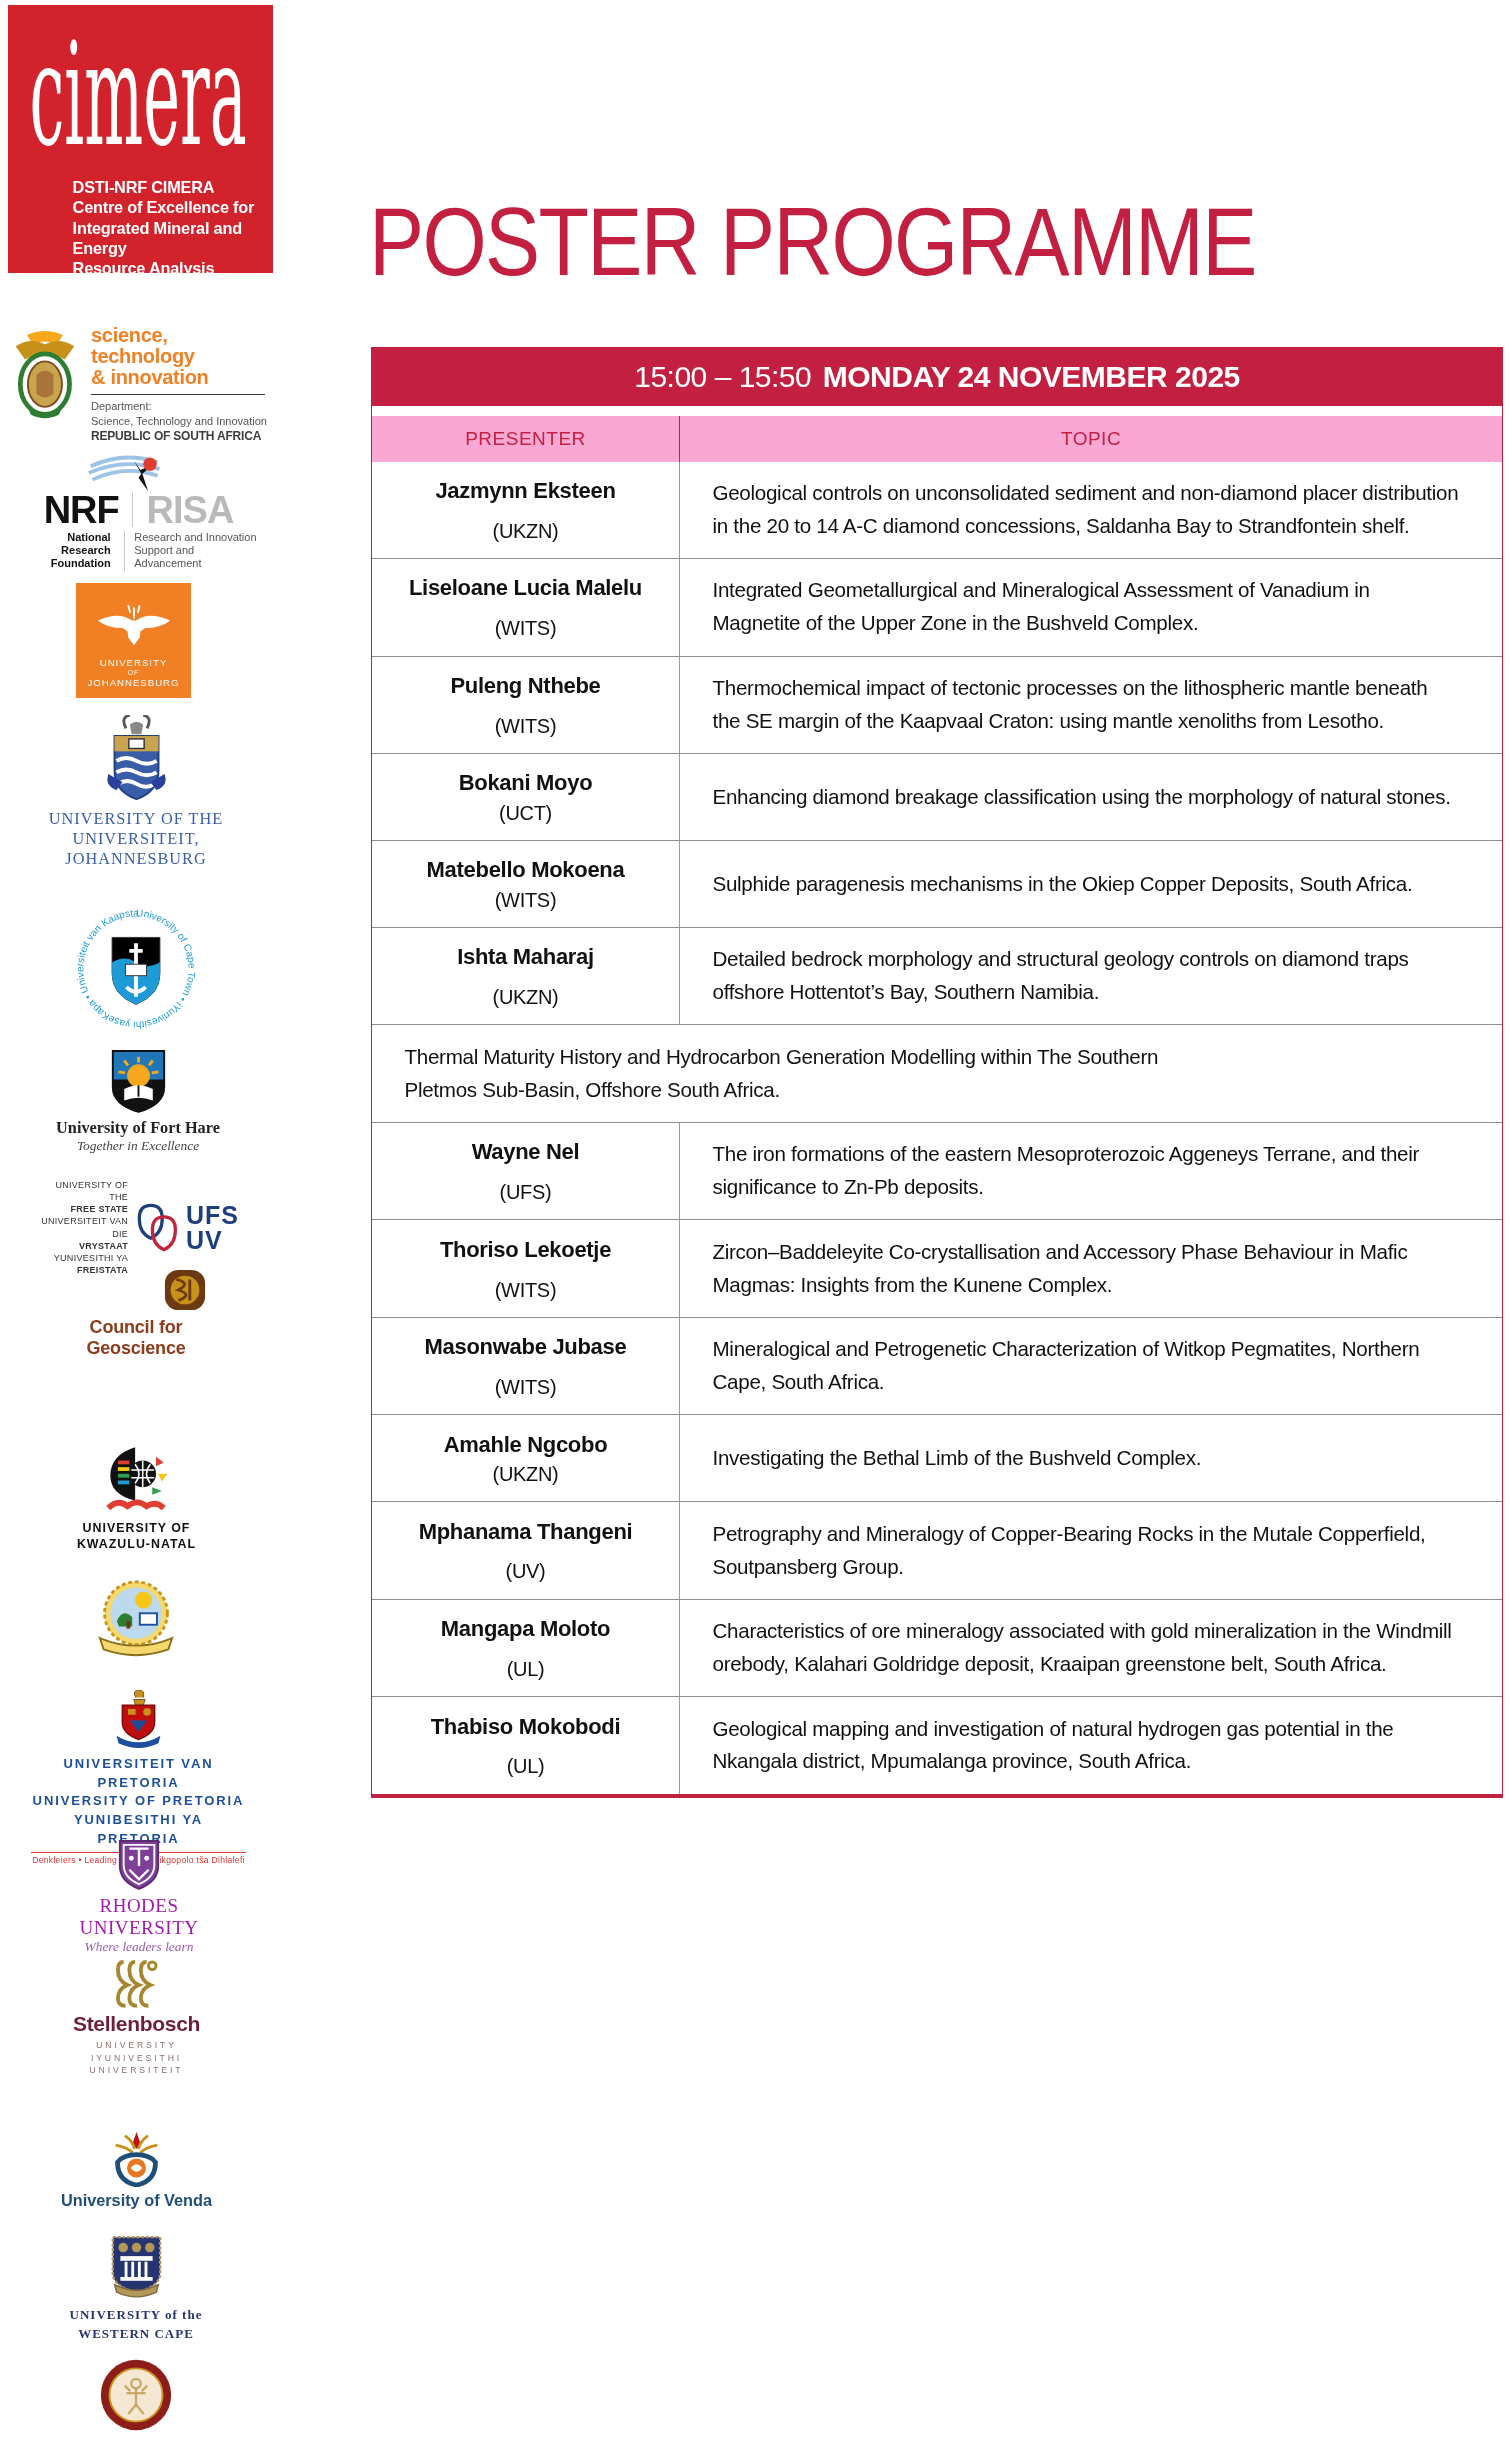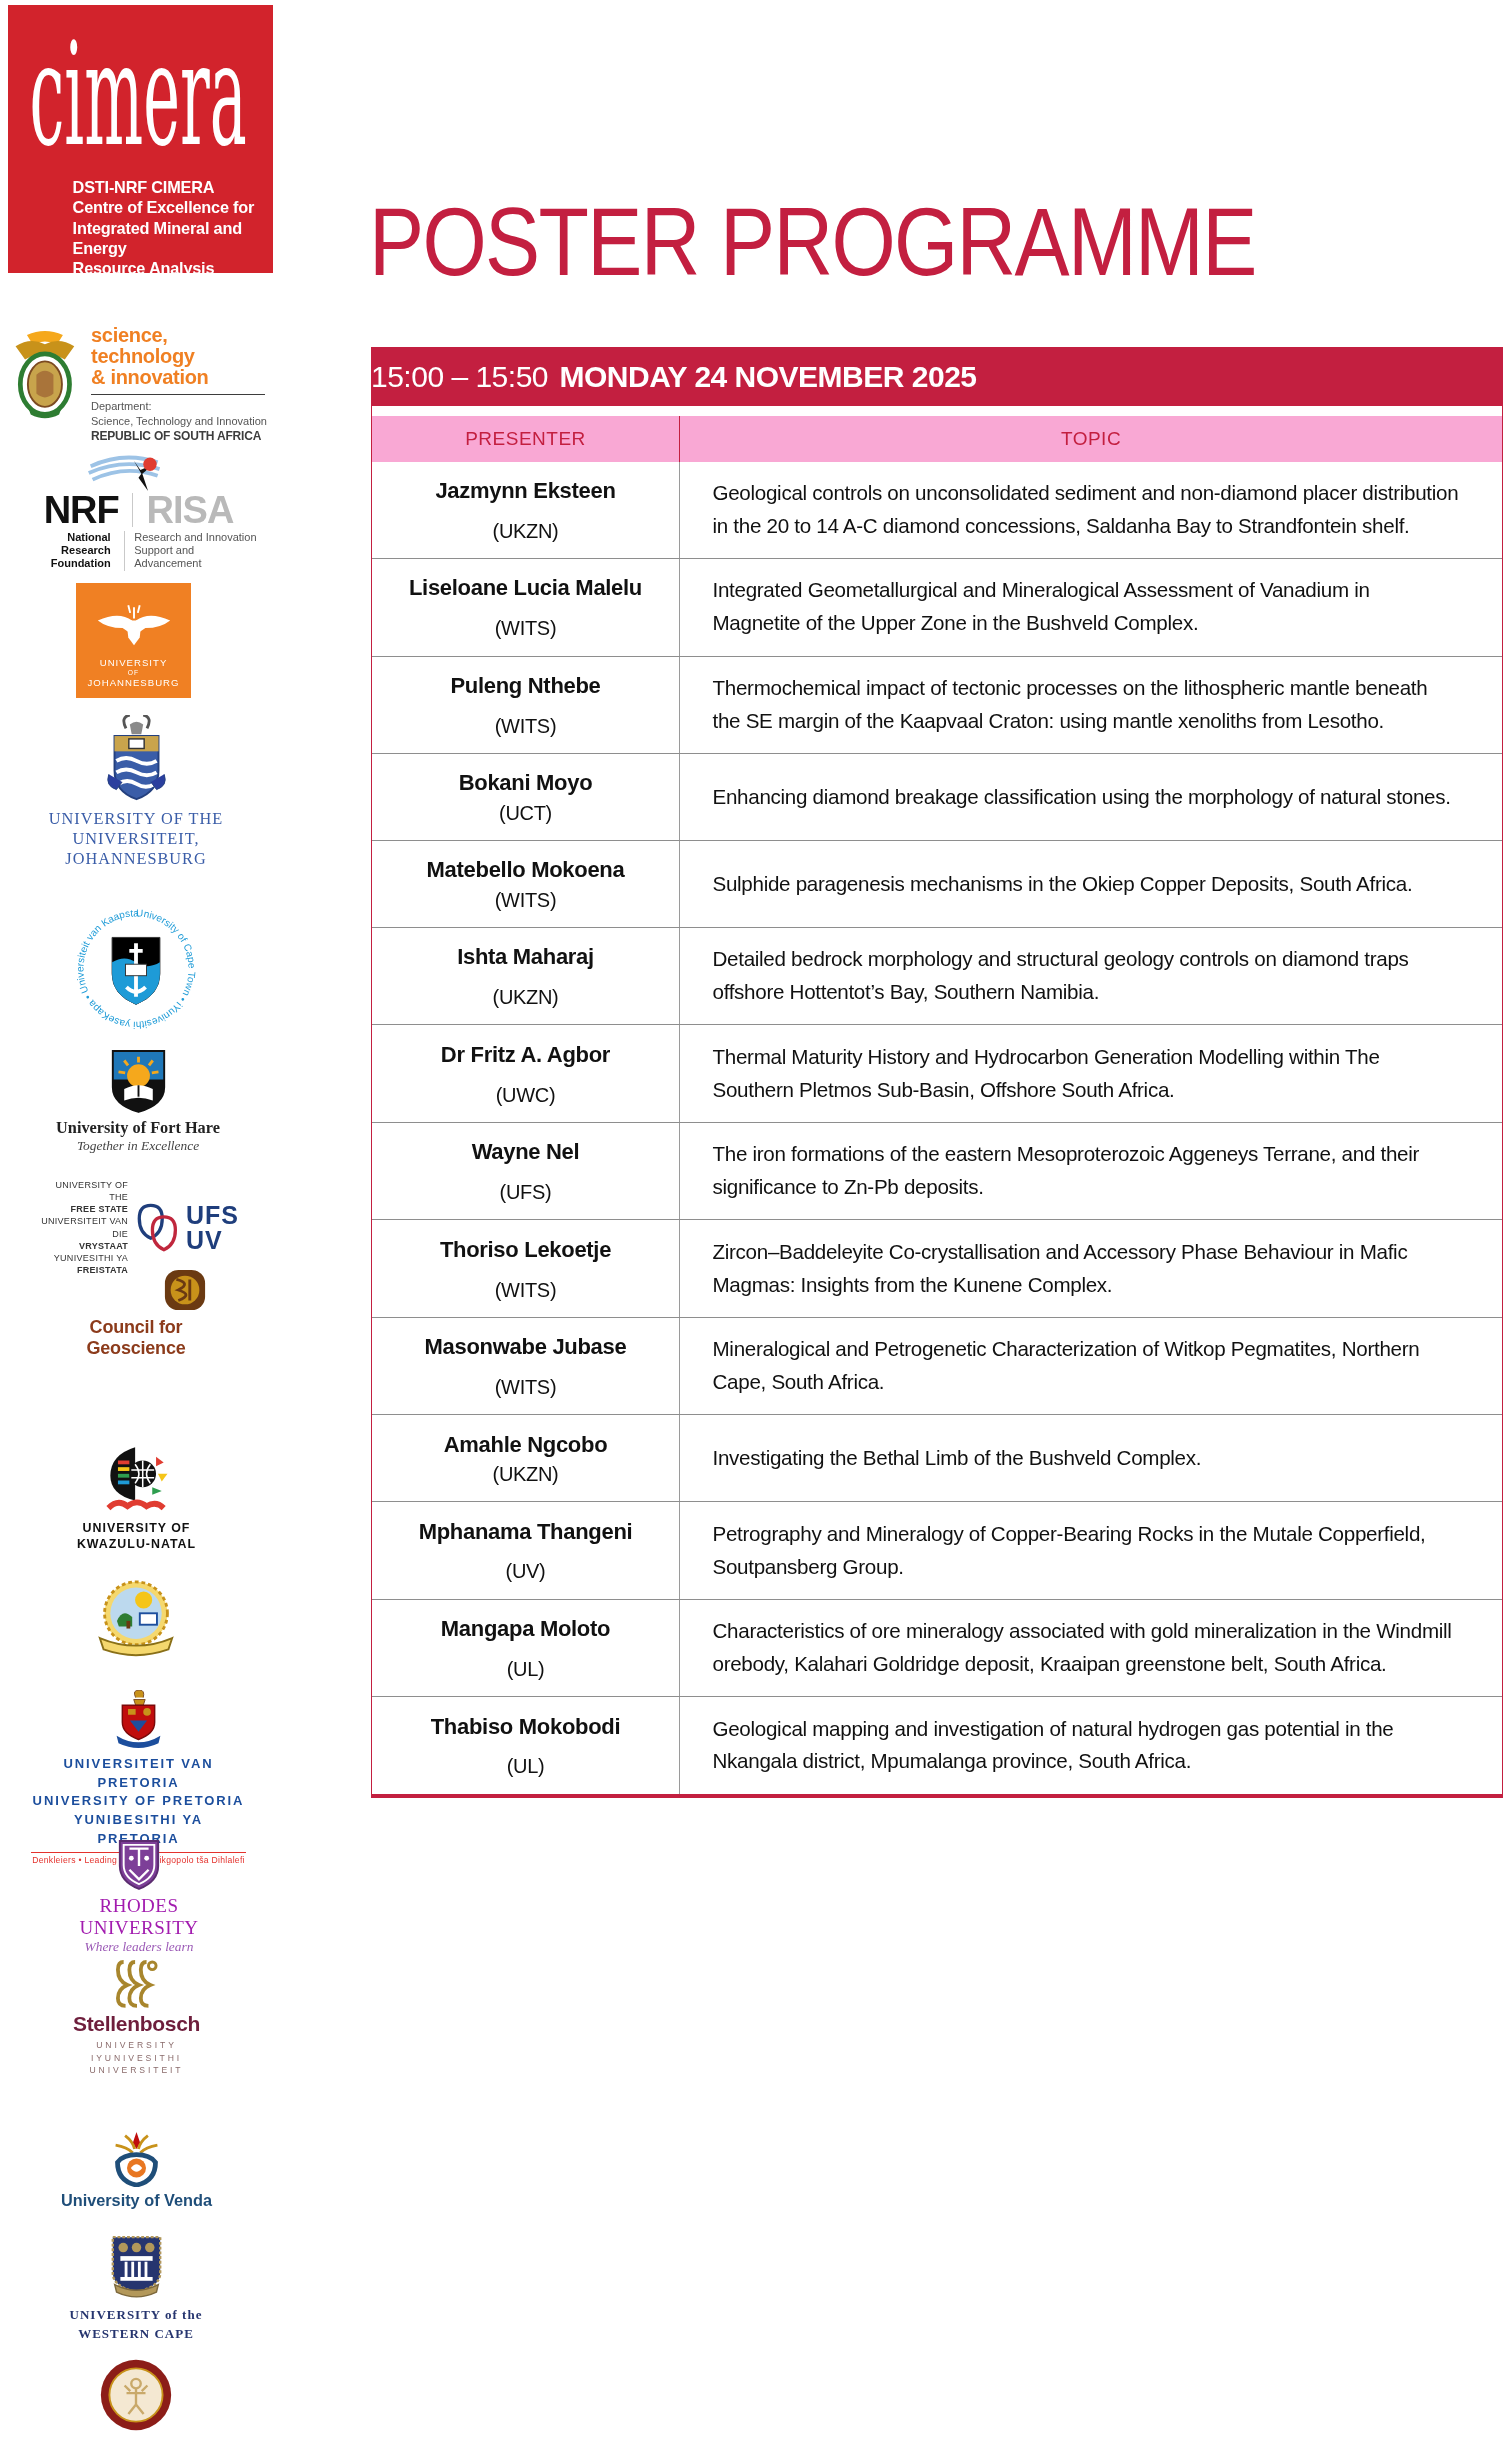--- a/index.html
+++ b/index.html
@@ -10,21 +10,21 @@
   
   .cimera-block { position:absolute; left:7.6px; top:4.8px; width:265px; height:268px; background:#D2232C; }
   .cimera-wordmark { position:absolute; left:21px; top:17px; }
   .cimera-sub { position:absolute; left:65px; top:172px; color:#fff; font-weight:bold; font-size:16.3px; line-height:1.25; letter-spacing:-0.2px; }
 
   
   .page-title { position:absolute; left:369px; top:187px; color:#C31F40; font-size:96px; font-weight:400; letter-spacing:-1.9px; white-space:nowrap; transform:scaleX(0.86); transform-origin:left center; }
 
   
   .programme { position:absolute; left:371px; top:347px; width:1132px; }
-  .session-bar { background:#C31F40; color:#fff; height:59px; display:flex; align-items:center; justify-content:flex-start; font-size:30px; letter-spacing:-0.5px; }
+  .session-bar { background:#C31F40; color:#fff; height:59px; display:flex; align-items:center; justify-content:center; font-size:30px; letter-spacing:-0.5px; }
   .session-bar .time { font-weight:400; margin-right:11.5px; }
   .session-bar .date { font-weight:bold; }
   .table-body { border-left:1.9px solid #C31F40; border-right:1.9px solid #C31F40; border-bottom:4.8px solid #C31F40; padding-top:9.6px; background:#fff; }
   .col-header { display:flex; background:#f9a8d4; height:46px; }
   .col-header .col { display:flex; align-items:center; justify-content:center; color:#C31F40; font-size:19px; letter-spacing:0.5px; }
   .col-header .col.presenter-col { width:308px; border-right:1px solid #C31F40; }
   .col-header .col.topic-col { flex:1; }
   .row { display:flex; }
   .row + .row { border-top:1.9px solid #8E8E8E; }
   .cell { padding:15.3px 0; }
@@ -190,24 +190,20 @@
       <div class="cell presenter">
         <div class="name">Ishta Maharaj</div>
         <div class="aff">(UKZN)</div>
       </div>
       <div class="cell topic">
         <div class="topic-text">Detailed bedrock morphology and structural geology controls on diamond traps offshore Hottentot’s Bay, Southern Namibia.</div>
       </div>
     </div>
 
     <div class="row">
-      <div class="cell presenter">
-        <div class="name">Dr Fritz A. Agbor</div>
-        <div class="aff">(UWC)</div>
-      </div>
       <div class="cell topic">
         <div class="topic-text">Thermal Maturity History and Hydrocarbon Generation Modelling within The Southern Pletmos Sub-Basin, Offshore South Africa.</div>
       </div>
     </div>
 
     <div class="row">
       <div class="cell presenter">
         <div class="name">Wayne Nel</div>
         <div class="aff">(UFS)</div>
       </div>

